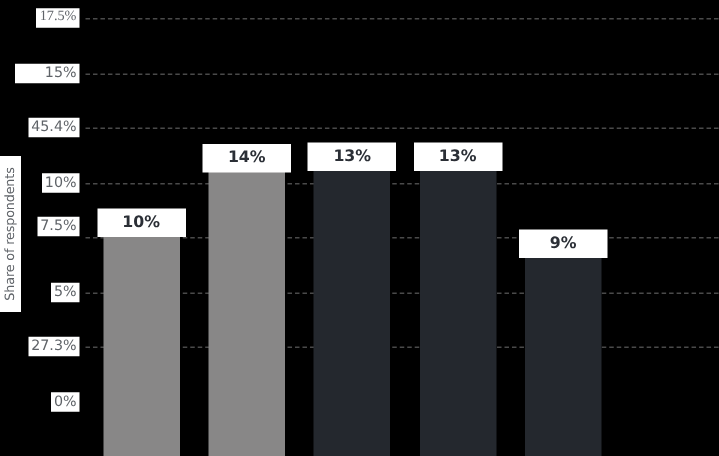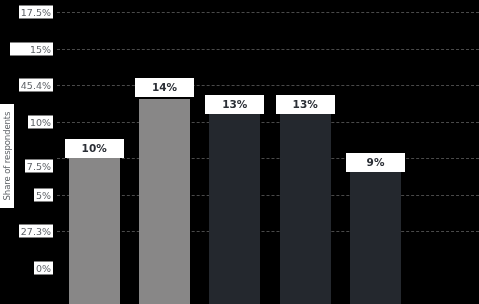--- a/index.html
+++ b/index.html
@@ -124,38 +124,38 @@
   </div>
 
   <div class="plot">
     <div class="gridlines" id="gridlines-layer">
         <div class="ytick" style="top: 268px;">0%</div>
         <div class="gridline" style="top: 231.429px;"></div>
         <div class="ytick" style="top: 231.429px;">27.3%</div>
         <div class="gridline" style="top: 194.857px;"></div>
         <div class="ytick" style="top: 194.857px;">5%</div>
         <div class="gridline" style="top: 158.286px;"></div>
-        <div class="ytick" style="top: 166px;">7.5%</div>
+        <div class="ytick" style="top: 151px;">7.5%</div>
         <div class="gridline" style="top: 121.714px;"></div>
         <div class="ytick" style="top: 121.714px;">10%</div>
         <div class="gridline" style="top: 85.1429px;"></div>
         <div class="ytick" style="top: 85.1429px;">45.4%</div>
         <div class="gridline" style="top: 48.5714px;"></div>
         <div class="ytick" style="top: 48.5714px; padding-left: 20px;">15%</div>
         <div class="gridline" style="top: 12px;"></div>
-        <div class="ytick" style="top: 12px;">17.5%</div>
+        <div class="ytick" style="top: 12px; font-family: Liberation Serif, serif;">17.5%</div>
       </div>
     <div class="bars" id="bars-layer">
         <div class="bar-group" style="left: 11.6667px; width: 51px; height: 268px;">
           <div class="bar-rect" style="height: 146.286px; background: rgb(136, 135, 135);"></div>
           <div class="bar-value" style="bottom: 146.286px;">10%</div>
         </div>
         <div class="bar-group" style="left: 82px; width: 51px; height: 268px;">
           <div class="bar-rect" style="height: 204.8px; background: rgb(136, 135, 135);"></div>
-          <div class="bar-value" style="bottom: 207px;">14%</div>
+          <div class="bar-value" style="bottom: 189px;">14%</div>
         </div>
         <div class="bar-group" style="left: 152.333px; width: 51px; height: 268px;">
           <div class="bar-rect" style="height: 190.171px; background: rgb(36, 40, 46);"></div>
           <div class="bar-value" style="bottom: 190.171px;">13%</div>
         </div>
         <div class="bar-group" style="left: 222.667px; width: 51px; height: 268px;">
           <div class="bar-rect" style="height: 190.171px; background: rgb(36, 40, 46);"></div>
           <div class="bar-value" style="bottom: 190.171px;">13%</div>
         </div>
         <div class="bar-group" style="left: 293px; width: 51px; height: 268px;">

